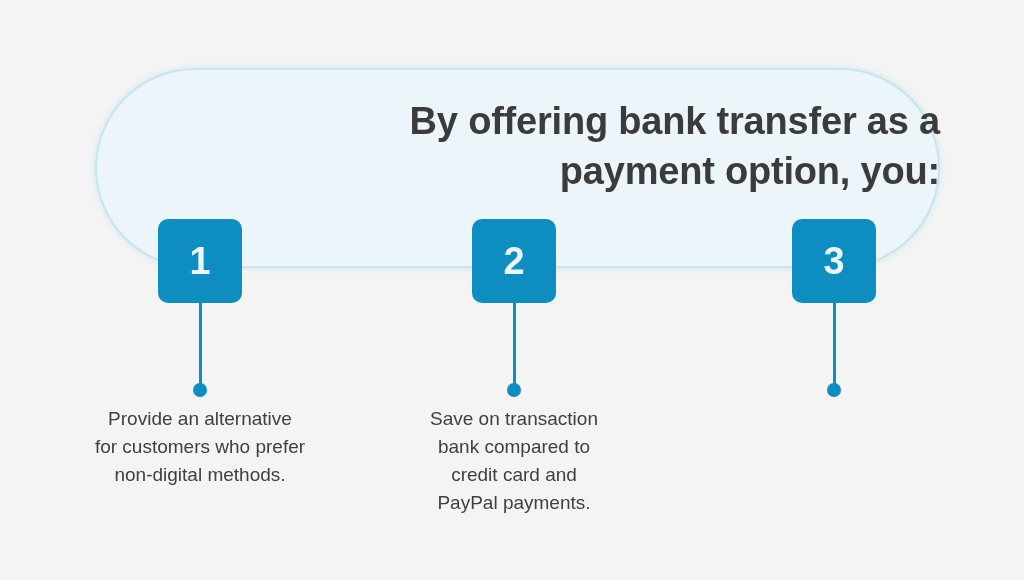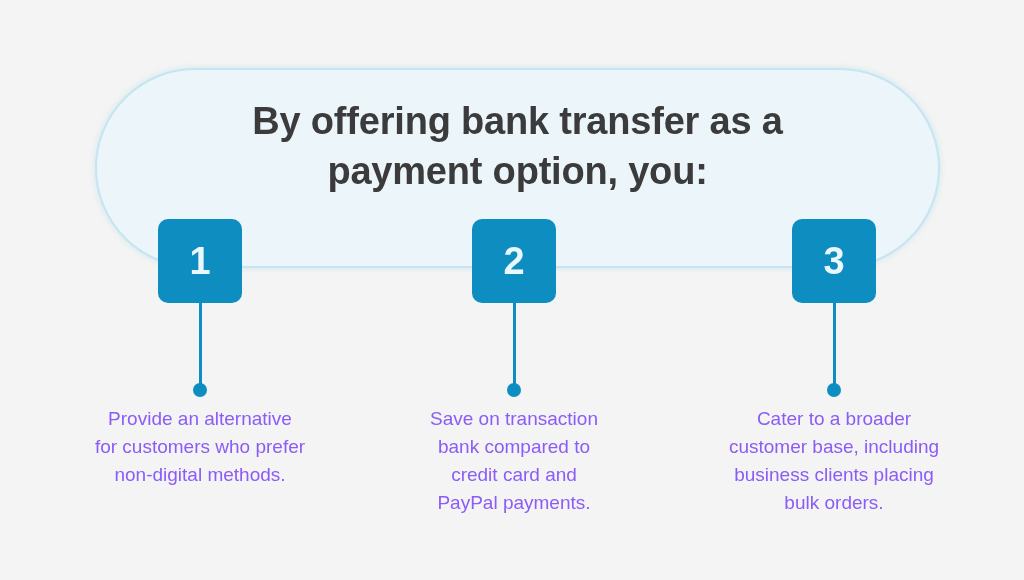--- a/index.html
+++ b/index.html
@@ -34,21 +34,21 @@
     border: 2px solid #c6e5f0;
     border-radius: 100px;
     box-shadow: 0 0 6px rgba(140, 205, 228, 0.35);
   }
 
   .header-title {
     position: absolute;
     left: 95px;
     top: 96px;
     width: 845px;
-    text-align: center;
+    text-align: right;
     font-size: 38px;
     font-weight: bold;
     line-height: 50px;
     letter-spacing: -0.2px;
     color: #3b3b3b;
     white-space: pre-line;
   }
 
   
   .step {
@@ -98,21 +98,21 @@
   }
 
   .step-text {
     position: absolute;
     top: 405px;
     left: 0;
     width: 300px;
     text-align: center;
     font-size: 19px;
     line-height: 28px;
-    color: #8b5cf6;
+    color: #404040;
     white-space: pre-line;
   }
 </style>
 </head>
 <body>
 
 <div id="infographic">
 
   <div class="header-pill"></div>
 
@@ -141,19 +141,15 @@
 credit card and
 PayPal payments.</div>
   </div>
 
   <div class="step step-3">
     <div class="step-box">
       <span>3</span>
     </div>
     <div class="step-connector"></div>
     <div class="step-dot"></div>
-    <div class="step-text">Cater to a broader
-customer base, including
-business clients placing
-bulk orders.</div>
   </div>
 
 </div>
 
 </body></html>

